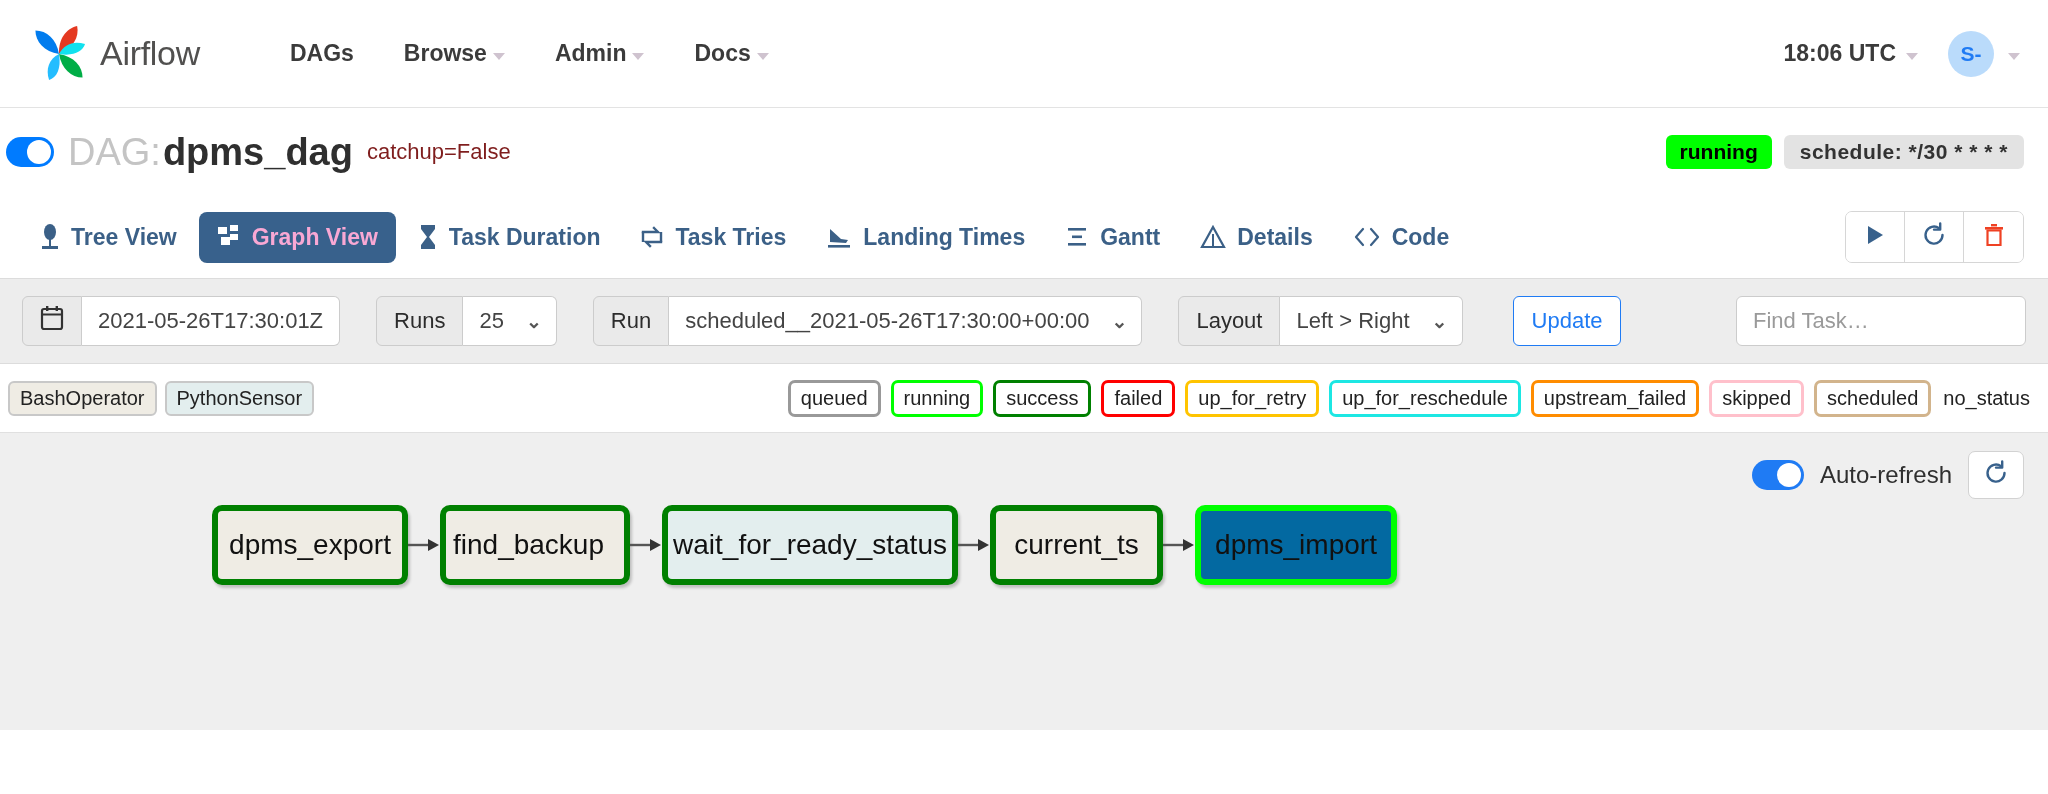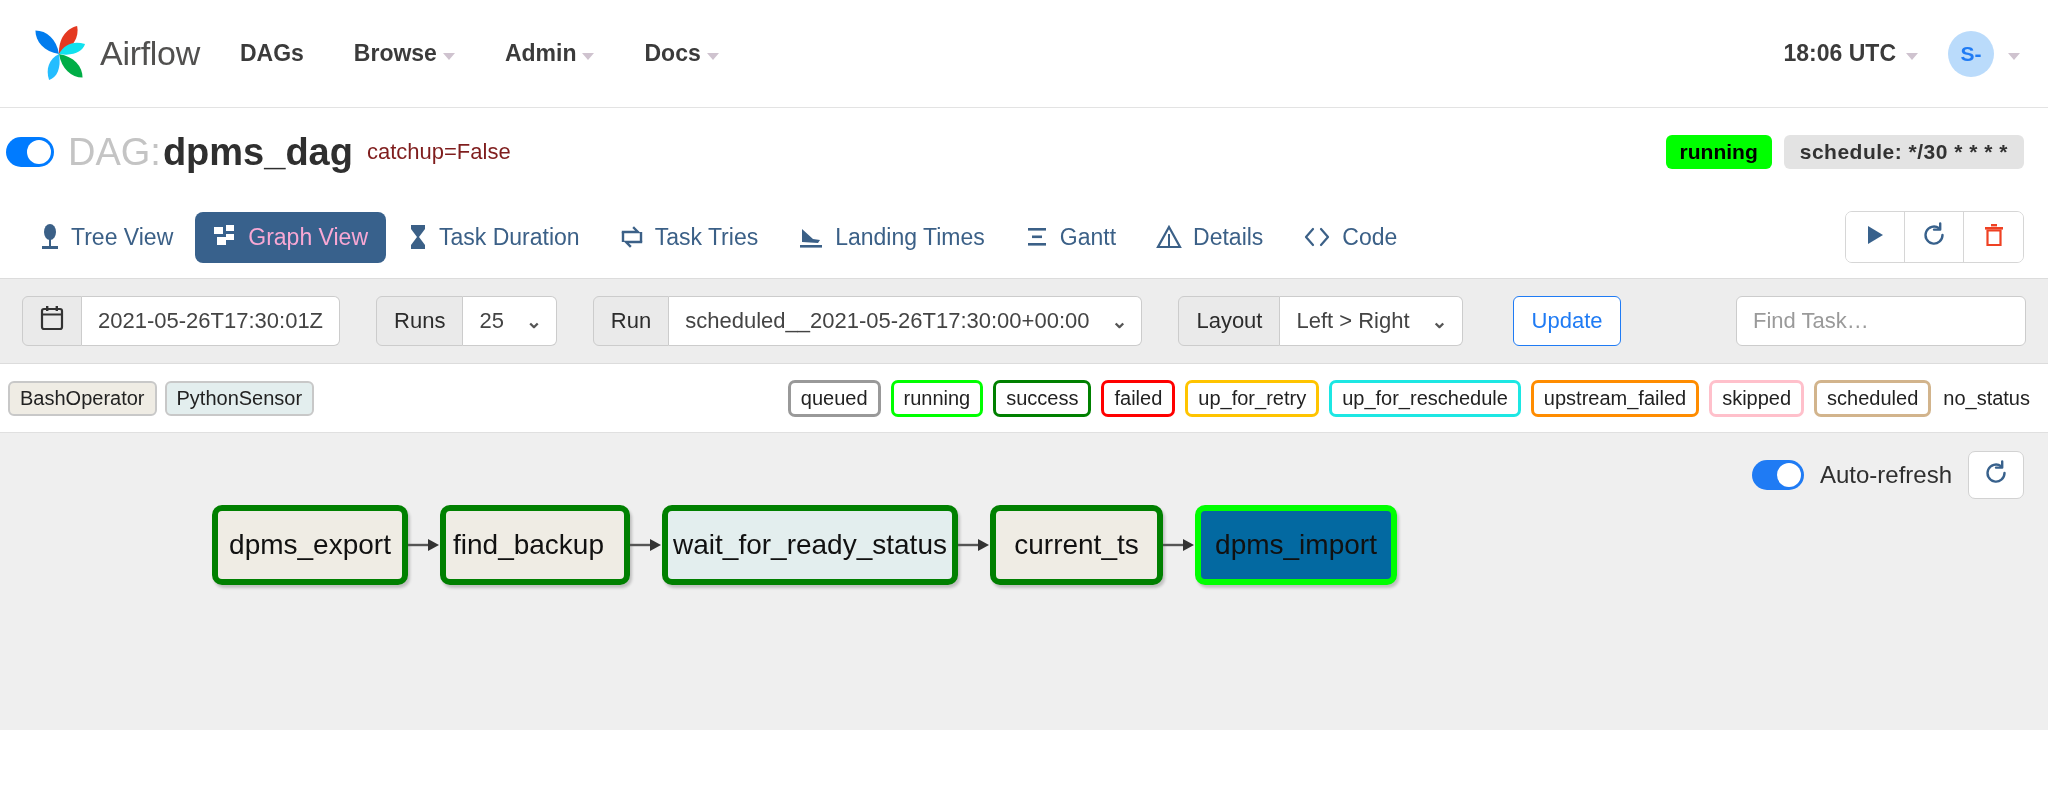--- a/index.html
+++ b/index.html
@@ -14,21 +14,21 @@
   
   .navbar {
     height: 108px;
     background: #fff;
     border-bottom: 1px solid #e3e3e3;
     display: flex;
     align-items: center;
     padding: 0 28px;
     position: relative;
   }
-  .brand { display: flex; align-items: center; gap: 10px; margin-right: 40px; }
+  .brand { display: flex; align-items: center; gap: 10px; margin-right: 90px; }
   .brand-logo { width: 62px; height: 62px; display: block; }
   .brand-text {
     font-size: 34px;
     color: #51504f;
     font-weight: 400;
     letter-spacing: -0.3px;
   }
   .nav-links { display: flex; align-items: center; gap: 50px; }
   .nav-link {
     font-size: 23px;
@@ -139,20 +139,21 @@
     letter-spacing: 0.5px;
   }
 
   
   .tabs-row {
     height: 82px;
     display: flex;
     align-items: center;
     padding: 0 24px 0 22px;
     position: relative;
+    font-weight: bold;
   }
   .tabs { display: flex; align-items: center; gap: 4px; }
   .tab {
     display: flex;
     align-items: center;
     gap: 11px;
     font-size: 23px;
     color: #3b6087;
     padding: 12px 18px;
     border-radius: 8px;

